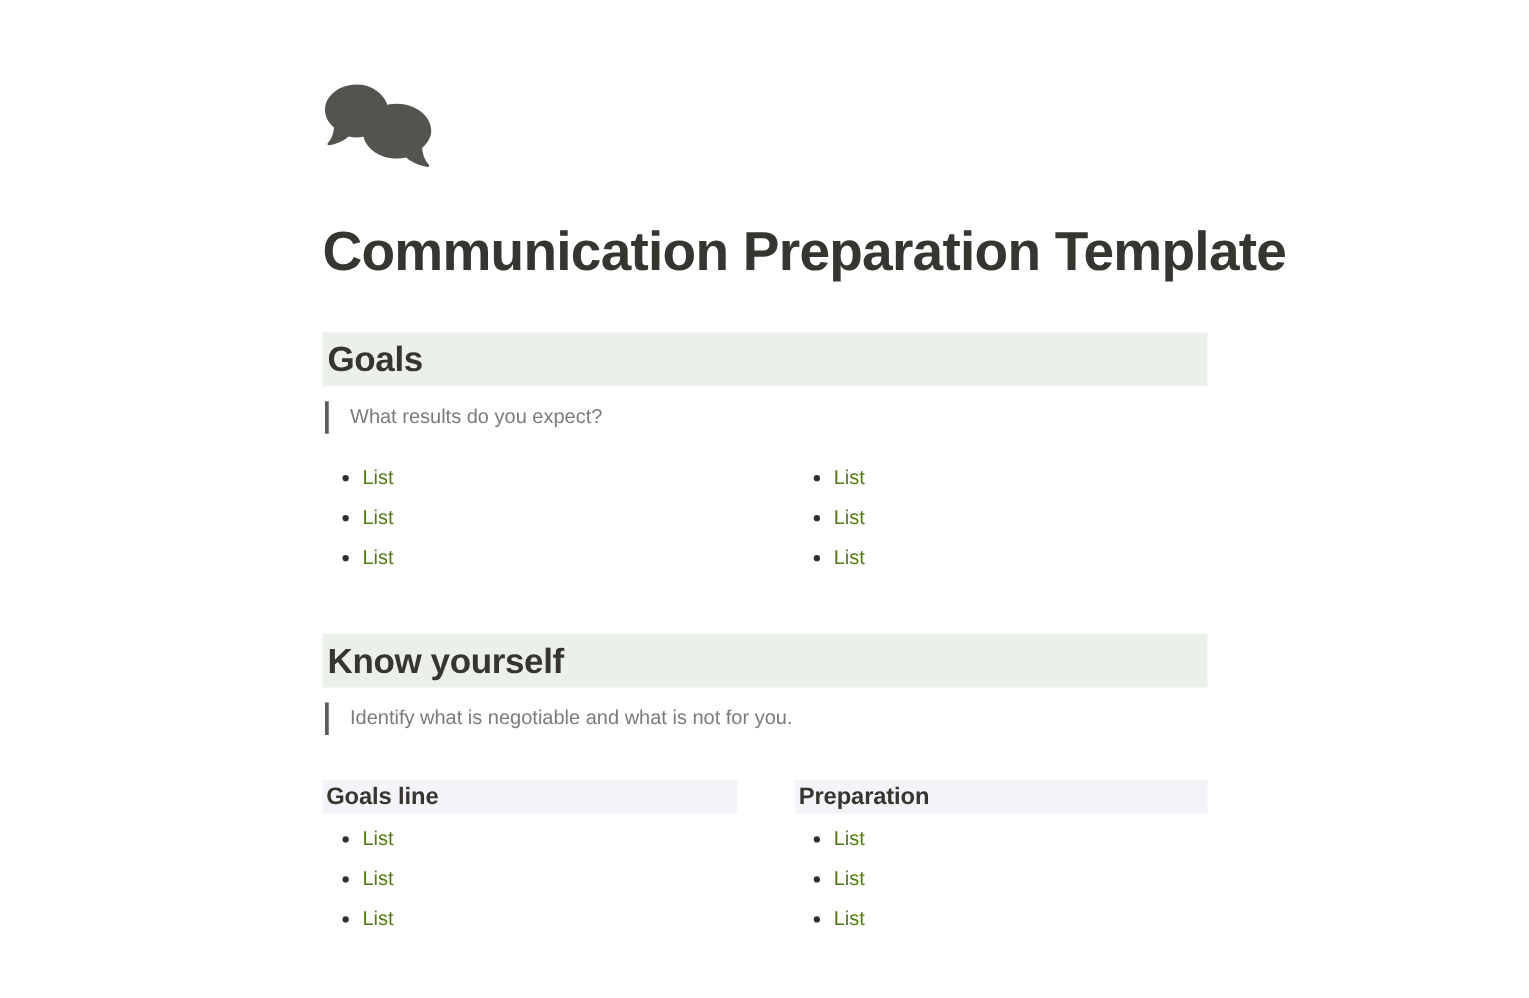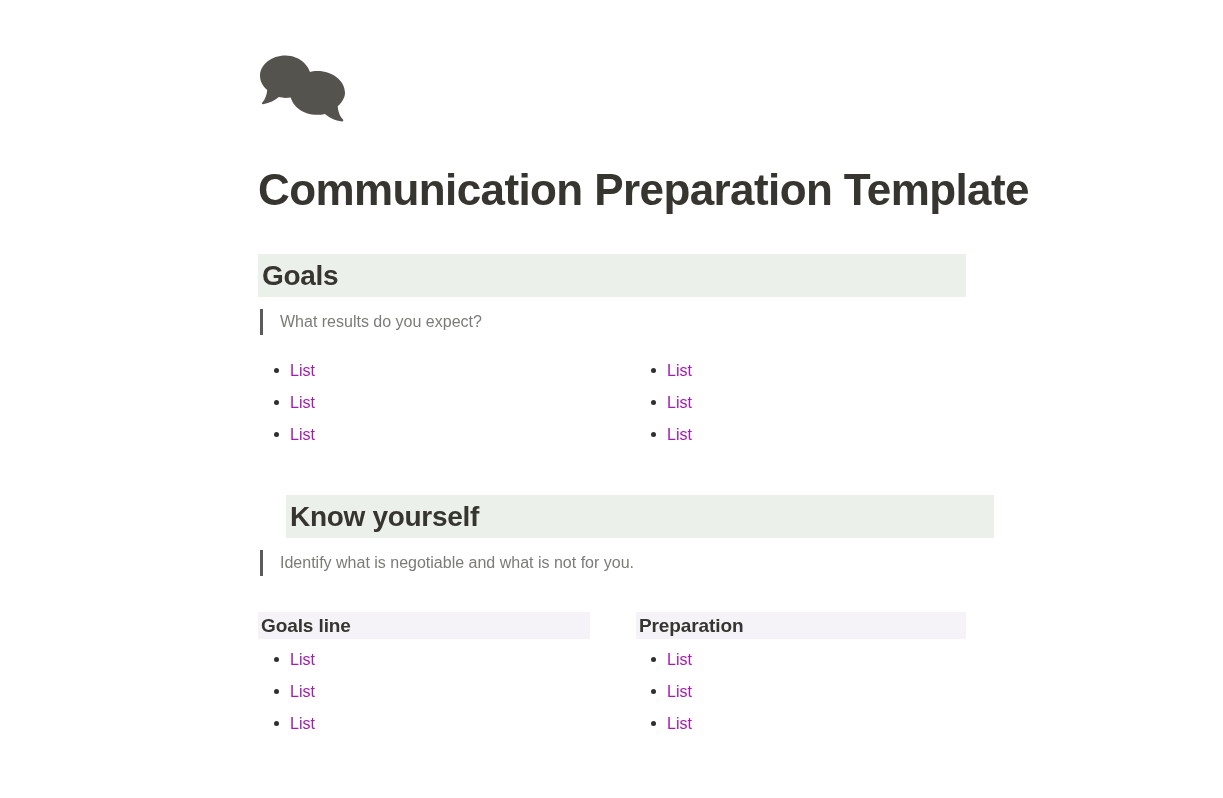--- a/index.html
+++ b/index.html
@@ -12,21 +12,21 @@
     height: 798px;
     font-family: "Liberation Sans", sans-serif;
     -webkit-font-smoothing: antialiased;
     overflow: hidden;
     position: relative;
   }
 
   .page {
     position: absolute;
     left: 0;
-    top: 4px;
+    top: 16px;
     width: 1223px;
     height: 654px;
     background: #ffffff;
   }
 
   
   .doc-icon {
     position: absolute;
     left: 259px;
     top: 50px;
@@ -135,21 +135,21 @@
     border-radius: 50%;
     background: #2f2f2f;
   }
   .bullet-text {
     position: absolute;
     left: 30px;
     top: 50%;
     transform: translateY(-50%);
     font-size: 16px;
     line-height: 22px;
-    color: #a21caf;
+    color: #4d7c0f;
     white-space: nowrap;
   }
 </style>
 </head>
 <body>
 
 <div class="page">
 
   <div class="doc-icon">
     <svg width="92" height="70" viewBox="0 0 92 70" xmlns="http://www.w3.org/2000/svg">
@@ -202,21 +202,21 @@
     <div class="bullet-row">
       <span class="bullet-dot"></span>
       <span class="bullet-text">List</span>
     </div>
     <div class="bullet-row">
       <span class="bullet-dot"></span>
       <span class="bullet-text">List</span>
     </div>
   </div>
 
-  <div class="section-head" style="top:491px;margin-left:28px;">
+  <div class="section-head" style="top:491px;">
     <span class="section-head-text">Know yourself</span>
   </div>
 
   <div class="callout" style="top:546px; width:700px;">
     <span class="callout-bar"></span>
     <span class="callout-text">Identify what is negotiable and what is not for you.</span>
   </div>
 
   <div class="sub-head" style="left:258px; top:608px; width:332px;">
     <span class="sub-head-text">Goals line</span>

